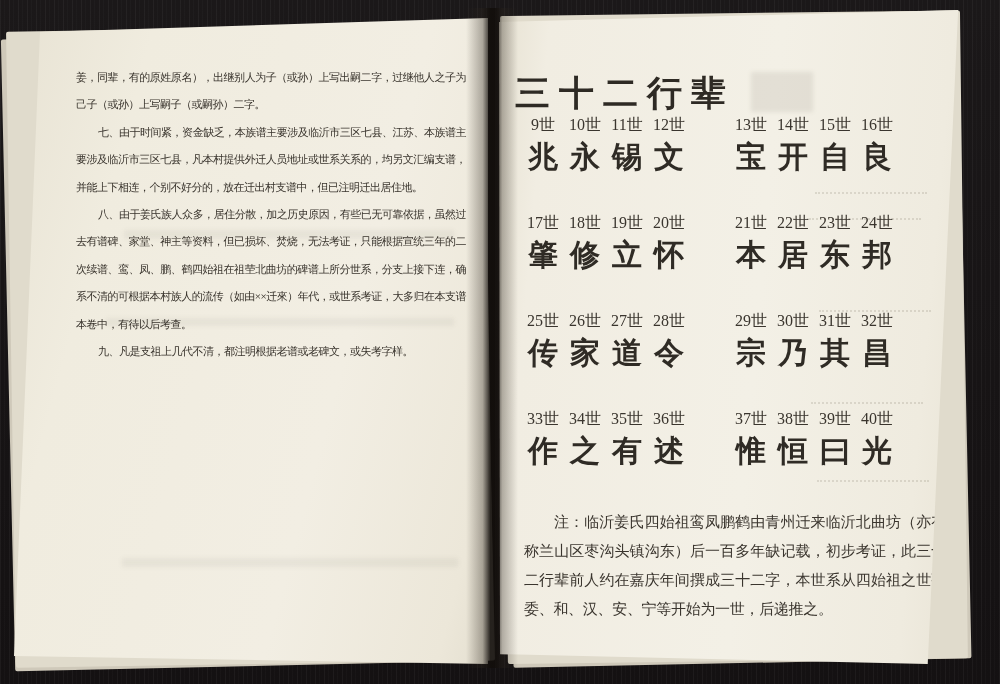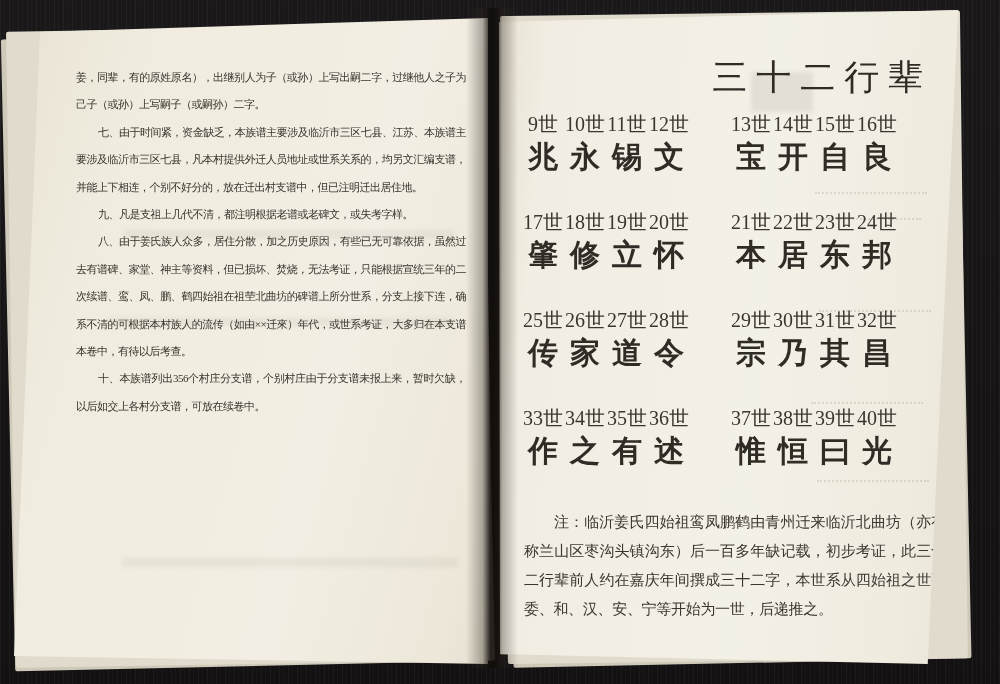--- a/index.html
+++ b/index.html
@@ -46,29 +46,29 @@
     font-size:11px;line-height:27.4px;
     letter-spacing:-0.5px;
     text-align:justify;
     color:#38332c;
   }
   .left-text p{margin:0;}
   .left-text p.indent{text-indent:2em;}
   
   .title{
     position:absolute;left:0;top:44px;width:94%;
-    margin:0;text-align:right;
-    font-size:35px;font-weight:normal;letter-spacing:9px;
+    margin:16px;text-align:left;
+    font-size:35px;font-weight:bold;letter-spacing:9px;
     color:#2e2a24;
   }
   .gen-grid{position:absolute;left:23px;top:106px;width:414px;}
   .gen-row{display:flex;margin-bottom:40px;}
   .gen-cell{width:42px;text-align:center;}
   .gen-gap{width:40px;}
-  .gen-label{font-size:20px;line-height:17px;margin-bottom:7px;color:#3a352e;}
+  .gen-label{font-size:16px;line-height:17px;margin-bottom:7px;color:#3a352e;}
   .gen-char{font-size:30px;line-height:34px;font-weight:600;color:#2f2b25;}
   .note{
     position:absolute;left:25px;top:498px;width:422px;
     margin:0;font-size:15px;line-height:29px;
     letter-spacing:-0.3px;
     text-indent:2em;text-align:justify;
     color:#3a352e;
   }
   
   .gutter{
@@ -105,23 +105,22 @@
   <div class="under right-u2"></div>
   <div class="under right-u1"></div>
 
   <div class="page page-left">
     <div class="ghost gl1"></div>
     <div class="ghost gl2"></div>
     <div class="ghost gl3"></div>
     <div class="left-text">
       <p>姜，同辈，有的原姓原名），出继别人为子（或孙）上写出嗣二字，过继他人之子为己子（或孙）上写嗣子（或嗣孙）二字。</p>
       <p class="indent">七、由于时间紧，资金缺乏，本族谱主要涉及临沂市三区七县、江苏、本族谱主要涉及临沂市三区七县，凡本村提供外迁人员地址或世系关系的，均另文汇编支谱，并能上下相连，个别不好分的，放在迁出村支谱中，但已注明迁出居住地。</p>
+      <p class="indent">八、由于姜氏族人众多，居住分散，加之历史原因，有些已无可靠依据，虽然过去有谱碑、家堂、神主等资料，但已损坏、焚烧，无法考证，只能根据宣统三年的二次续谱、鸾、凤、鹏、鹤四始祖在祖茔北曲坊的碑谱上所分世系，分支上接下连，确系不清的可根据本村族人的流传（如由××迁來）年代，或世系考证，大多归在本支谱本卷中，有待以后考查。</p>
       <p class="indent">九、凡是支祖上几代不清，都注明根据老谱或老碑文，或失考字样。</p>
-      <p class="indent">八、由于姜氏族人众多，居住分散，加之历史原因，有些已无可靠依据，虽然过去有谱碑、家堂、神主等资料，但已损坏、焚烧，无法考证，只能根据宣统三年的二次续谱、鸾、凤、鹏、鹤四始祖在祖茔北曲坊的碑谱上所分世系，分支上接下连，确系不清的可根据本村族人的流传（如由××迁來）年代，或世系考证，大多归在本支谱本卷中，有待以后考查。</p>
-      <p class="indent">十、本族谱列出356个村庄分支谱，个别村庄由于分支谱未报上来，暂时欠缺，以后如交上各村分支谱，可放在续卷中。</p>
     </div>
   </div>
 
   <div class="page page-right">
     <div class="ghost gbox"></div>
     <div class="gdot gd1"></div>
     <div class="gdot gd2"></div>
     <div class="gdot gd3"></div>
     <div class="gdot gd4"></div>
     <div class="gdot gd5"></div>

